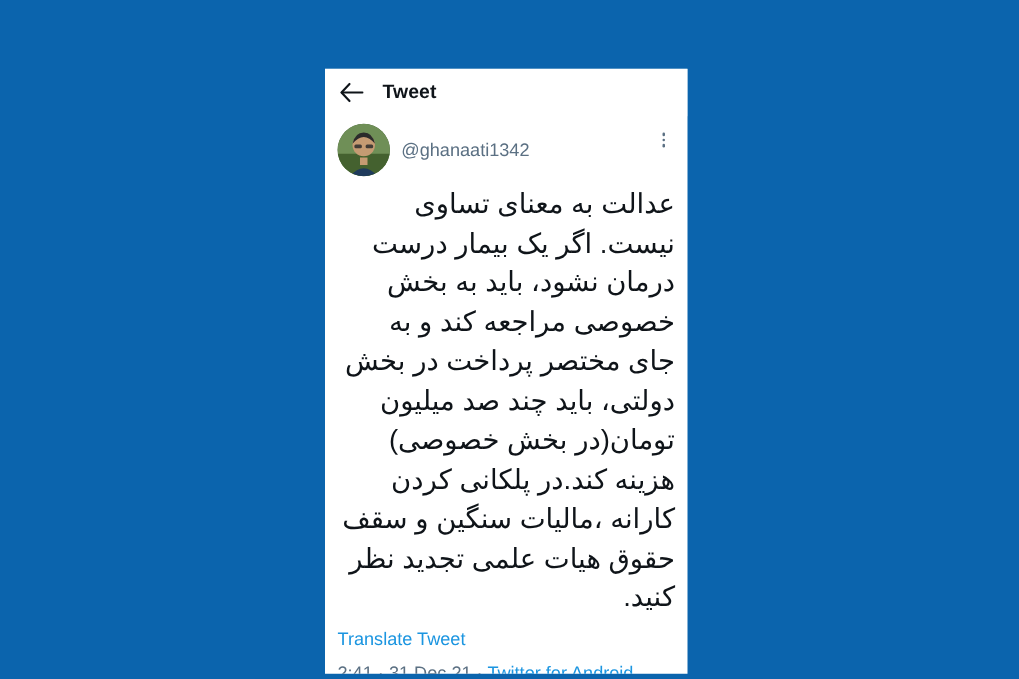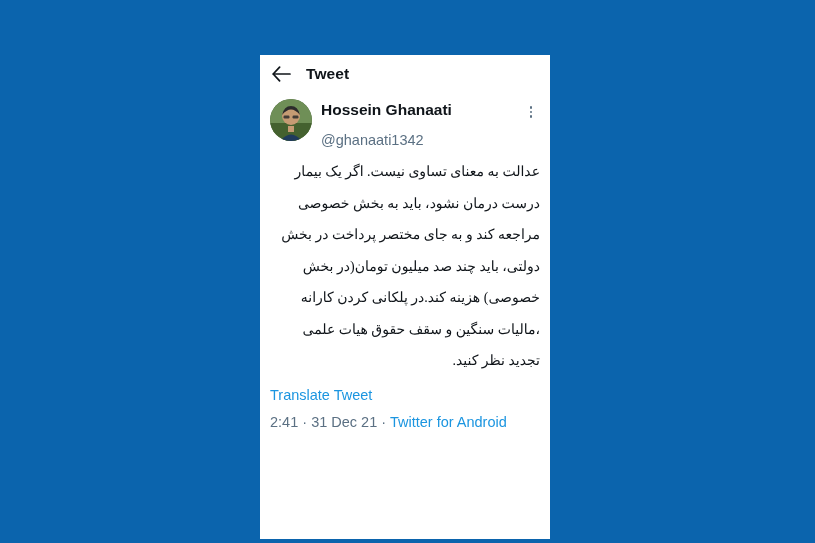--- a/index.html
+++ b/index.html
@@ -111,22 +111,22 @@
     width: 2.5px;
     height: 2.5px;
     border-radius: 50%;
     background: #5b7083;
   }
   
   .tweet-text {
     direction: rtl;
     text-align: right;
     unicode-bidi: isolate;
-    font-family: Liberation Serif, serif;
-    font-size: 14px;
+    font-family: Liberation Sans, sans-serif;
+    font-size: 22px;
     line-height: 31.5px;
     color: #0f1419;
     padding: 6px 10px 0 10px;
     box-sizing: border-box;
     word-wrap: break-word;
   }
   .translate-link {
     padding: 10px 20px 0 10px;
     font-size: 14.5px;
     color: #1b95e0;
@@ -177,21 +177,20 @@
             <circle cx="21" cy="17" r="9" fill="#c59b73"></circle>
             <path d="M12 16 q9 -11 18 0 q-2 -9 -9 -9 q-7 0 -9 9 z" fill="#2b2b2b"></path>
             <rect x="13.5" y="16.5" width="6" height="3" rx="1.2" fill="#2b2b2b" opacity="0.85"></rect>
             <rect x="22.5" y="16.5" width="6" height="3" rx="1.2" fill="#2b2b2b" opacity="0.85"></rect>
             <path d="M10 42 q11 -13 22 0 z" fill="#1f3b5c"></path>
             <rect x="18" y="27" width="6" height="6" fill="#c59b73"></rect>
           </g>
         </svg>
       </div>
       <div class="author-names">
-        <div class="author-name">Hossein Ghanaati</div>
         <div class="author-handle">@ghanaati1342</div>
       </div>
       <div class="more-icon">
         <i></i>
           <i></i>
           <i></i>
       </div>
     </div>
 
     <div class="tweet-text">عدالت به معنای تساوی نیست. اگر یک بیمار درست درمان نشود، باید به بخش خصوصی مراجعه کند و به جای مختصر پرداخت در بخش دولتی، باید چند صد میلیون تومان(در بخش خصوصی) هزینه کند.در پلکانی کردن کارانه ،مالیات سنگین و سقف حقوق هیات علمی تجدید نظر کنید.</div>

